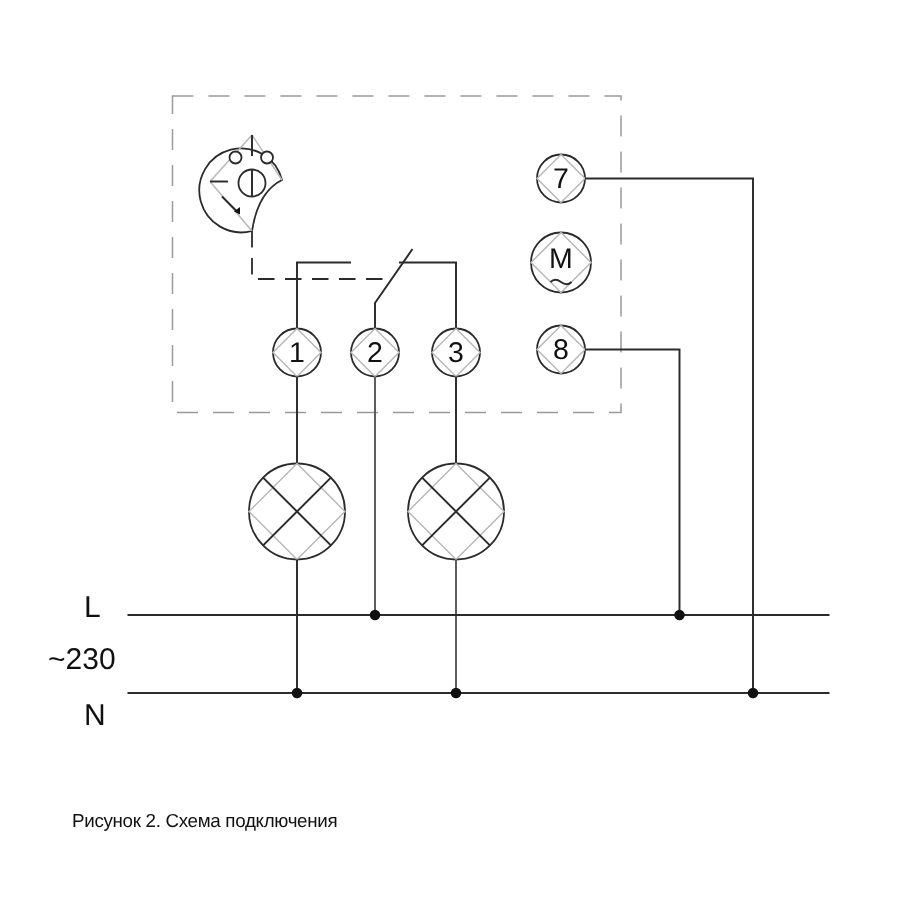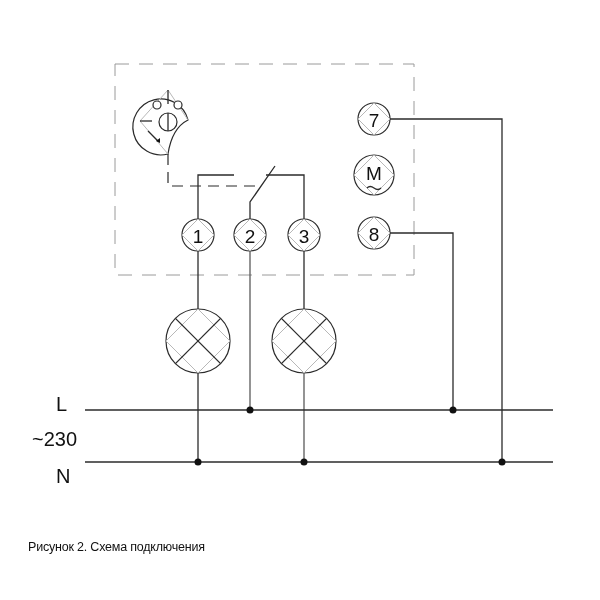--- a/index.html
+++ b/index.html
@@ -8,21 +8,21 @@
     .wire { stroke: #2b2b2b; stroke-width: 1.3; fill: none; }
     .wire-grey { stroke: #5a5a5a; stroke-width: 1.3; fill: none; }
     .dash-box { stroke: #9a9a9a; stroke-width: 1; fill: none; stroke-dasharray: 14 10; }
     .mech-dash { stroke: #2b2b2b; stroke-width: 1.2; fill: none; stroke-dasharray: 11 7; }
     .circle { stroke: #2b2b2b; stroke-width: 1.2; fill: #ffffff; }
     .hatch { stroke: #b8b8b8; stroke-width: 1; fill: none; }
     .xline { stroke: #2b2b2b; stroke-width: 1.3; }
     .term-text { font-family: "Liberation Sans", sans-serif; font-size: 19px; fill: #111; text-anchor: middle; dominant-baseline: central; }
     .label-text { font-family: "Liberation Sans", sans-serif; font-size: 20px; fill: #111; }
     .dot { fill: #111; }
-    .caption { position: absolute; left: 28px; top: 540px; font-family: "Liberation Sans", sans-serif; font-size: 12.5px; color: #111; letter-spacing: -0.2px; }
+    .caption { position: absolute; left: 48px; top: 540px; font-family: "Liberation Sans", sans-serif; font-size: 12.5px; color: #111; letter-spacing: -0.2px; }
   </style>
 </head>
 <body>
 
 <svg width="600" height="600" viewBox="0 0 600 600">
 
   <rect class="dash-box" x="115" y="64" width="299" height="211"></rect>
 
   <g>
     <path class="circle" d="M 168 154 A 28 28 0 1 1 188 120 Q 172 128 168 154 Z"></path>

